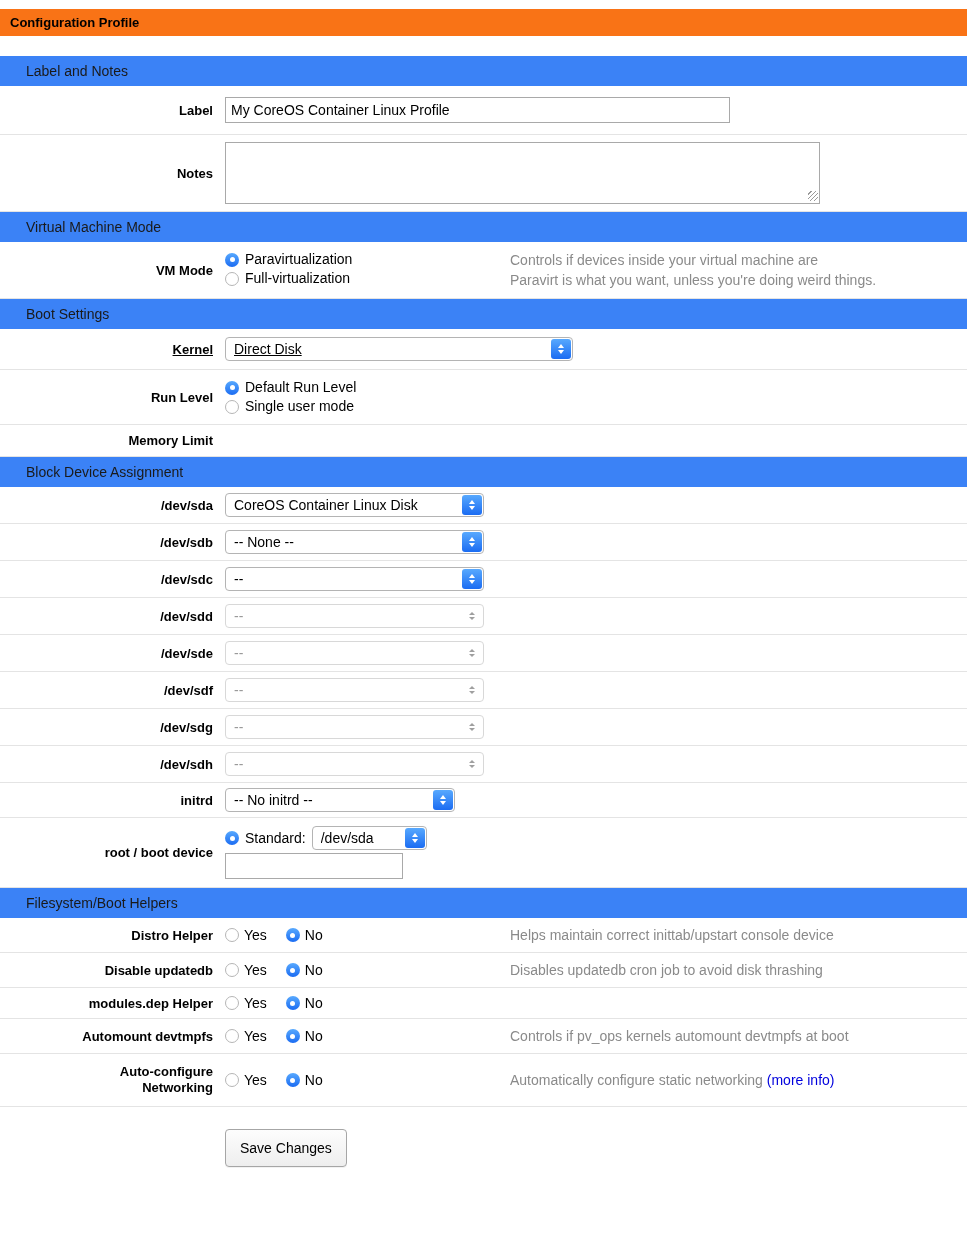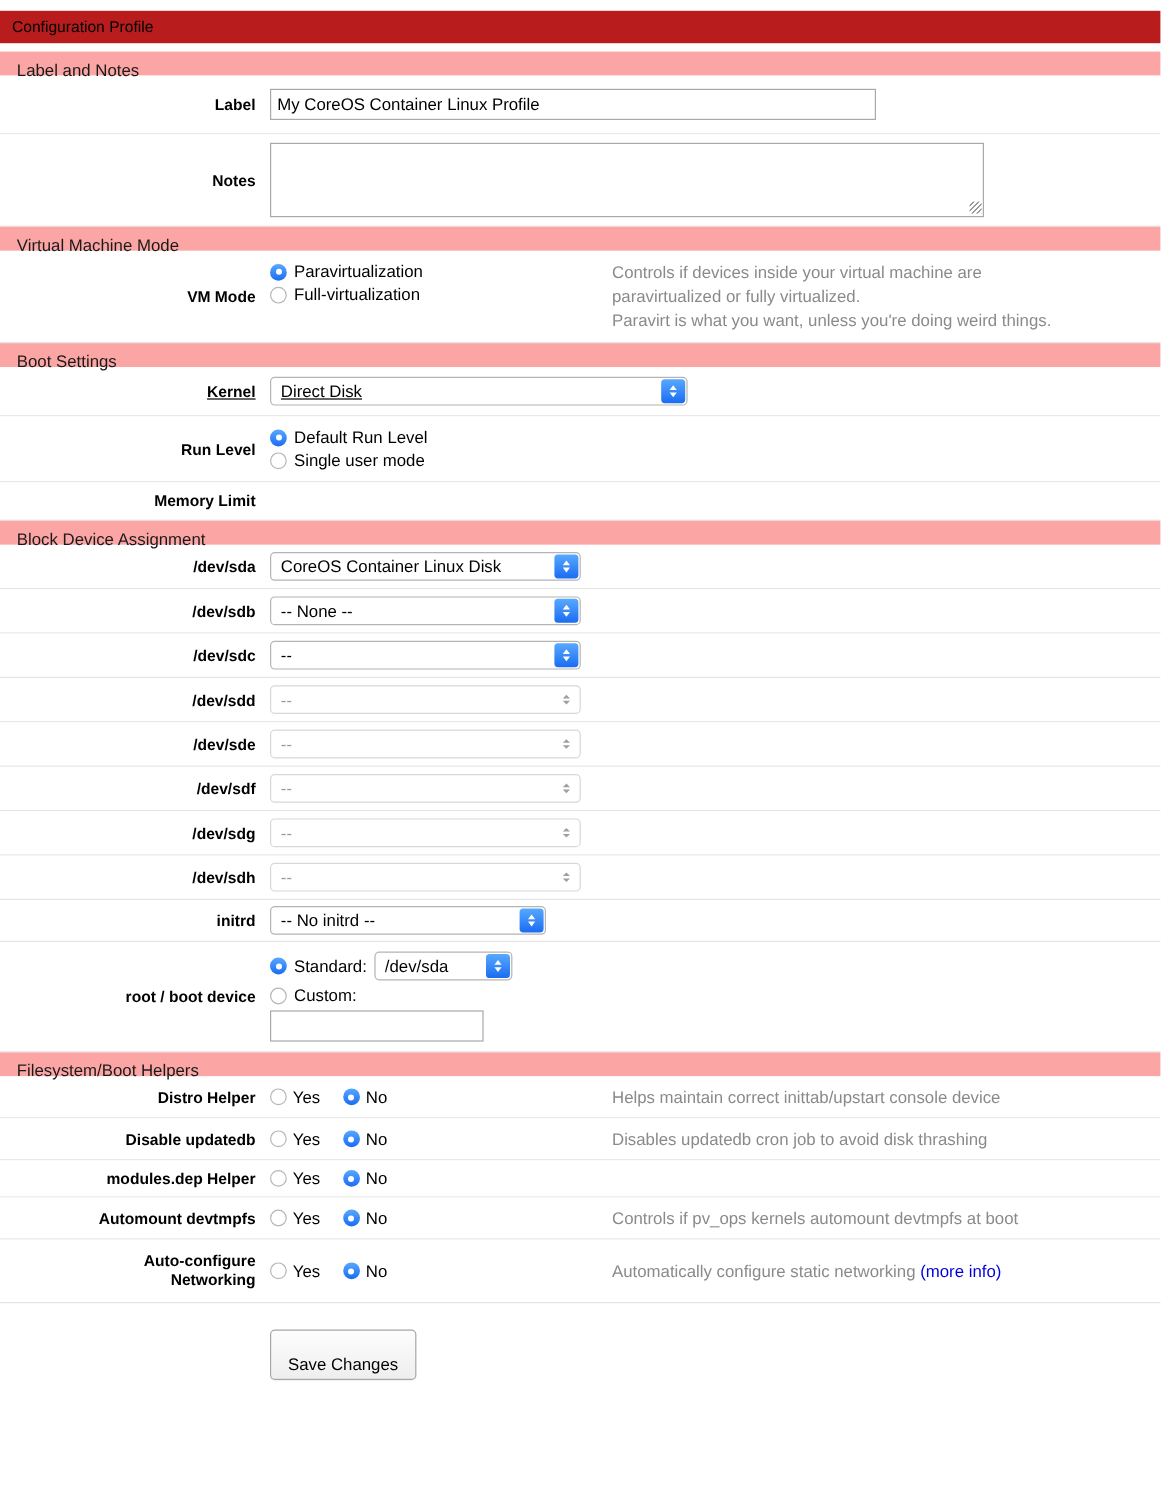--- a/index.html
+++ b/index.html
@@ -7,27 +7,27 @@
   body {
     width:978px;
     font-family:"Liberation Sans","DejaVu Sans",sans-serif;
     font-size:13px; color:#000;
   }
   .page { padding-top:9px; }
   .table { width:967px; }
 
   
   .header-bar {
-    height:27px; line-height:27px; background:#b91c1c;
-    font-weight:normal; font-size:13px; padding-left:10px;
-    margin-bottom:7px;
+    height:27px; line-height:27px; background:#f97316;
+    font-weight:bold; font-size:13px; padding-left:10px;
+    margin-bottom:20px;
   }
   .sect-bar {
-    height:20px; line-height:31px; background:#fca5a5;
-    font-size:14px; color:#1a1a1a; padding-left:14px;
+    height:30px; line-height:31px; background:#3b82f6;
+    font-size:14px; color:#1a1a1a; padding-left:26px;
   }
 
   
   .row {
     display:flex; align-items:center; background:#fff;
     border-bottom:1px solid #e4e4e4;
   }
   .row:last-of-type { border-bottom:1px solid #e4e4e4; }
   .lbl {
     width:225px; padding-right:12px; text-align:right;
@@ -109,21 +109,21 @@
   .yn .sp { width:9px; }
   .row-autoconf { padding:10px 0; }
   a.more { color:#0000dd; text-decoration:none; }
 
   
   .save-area { padding:22px 0 27px 225px; }
   .btn {
     font-family:inherit; font-size:14px; color:#000;
     background:linear-gradient(#fdfdfd,#eeeeee);
     border:1px solid #a6a6a6; border-radius:4px;
-    padding:20px 14px; height:22px; cursor:pointer;
+    padding:0 14px; height:38px; cursor:pointer;
     box-shadow:0 1px 0 rgba(0,0,0,0.05);
   }
 </style>
 </head>
 <body>
 
 <div class="page">
   <div class="table">
 
     <div class="header-bar">Configuration Profile</div>
@@ -157,21 +157,20 @@
             <span class="radio checked"></span>
             <span>Paravirtualization</span>
           </div>
           <div class="opt">
             <span class="radio"></span>
             <span>Full-virtualization</span>
           </div>
         </div>
         <div class="help">
           <div>Controls if devices inside your virtual machine are</div>
-          <div>paravirtualized or fully virtualized.</div>
           <div>Paravirt is what you want, unless you're doing weird things.</div>
         </div>
       </div>
     </div>
 
     <div class="sect-bar">Boot Settings</div>
 
     <div class="row row-kernel">
       <div class="lbl">Kernel</div>
       <div class="content">
@@ -329,24 +328,20 @@
           <span class="radio checked"></span>
           <span>Standard:</span>
           <div class="select w115">
             <span class="sel-text">/dev/sda</span>
             <span class="stepper">
                 <i class="tri-up"></i>
                 <i class="tri-down"></i>
               </span>
           </div>
         </div>
-        <div class="rb-line">
-          <span class="radio"></span>
-          <span>Custom:</span>
-        </div>
         <input class="txt rb-custom-input" type="text" value="" style="">
       </div>
     </div>
 
     <div class="sect-bar">Filesystem/Boot Helpers</div>
 
     <div class="row helper-row">
       <div class="lbl">Distro Helper</div>
       <div class="content split">
         <div class="yn">

